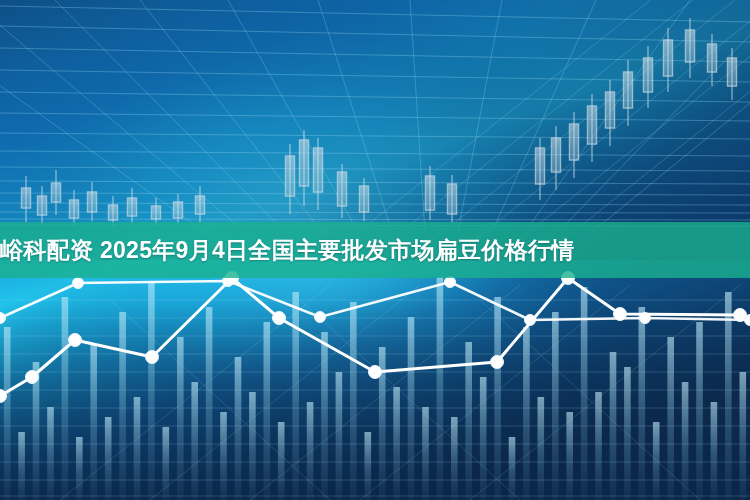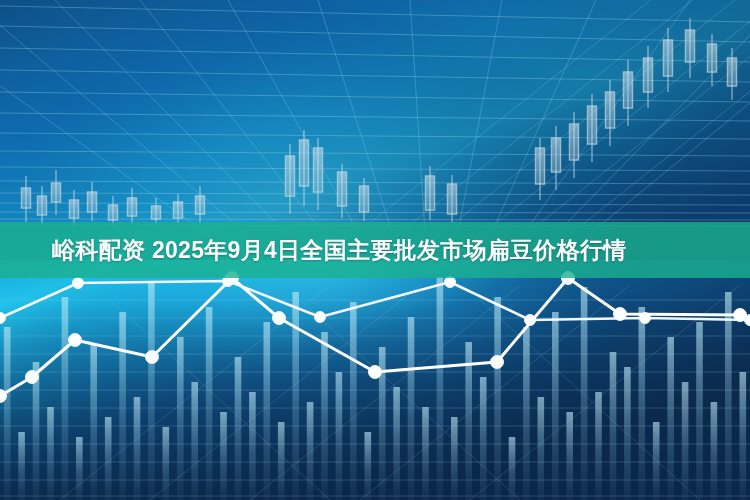--- a/index.html
+++ b/index.html
@@ -30,21 +30,20 @@
     display: flex;
     align-items: center;
     z-index: 40;
   }
   #title-text {
     color: #ffffff;
     font-size: 23px;
     font-weight: bold;
     letter-spacing: 0.3px;
     white-space: nowrap;
-    padding-left: 52px;
     line-height: 1;
     text-shadow: 0 1px 2px rgba(0,40,60,0.30);
   }
 </style>
 </head>
 <body>
 
 <div id="stage">
 
   <svg class="layer" viewBox="0 0 750 500" preserveAspectRatio="none">

